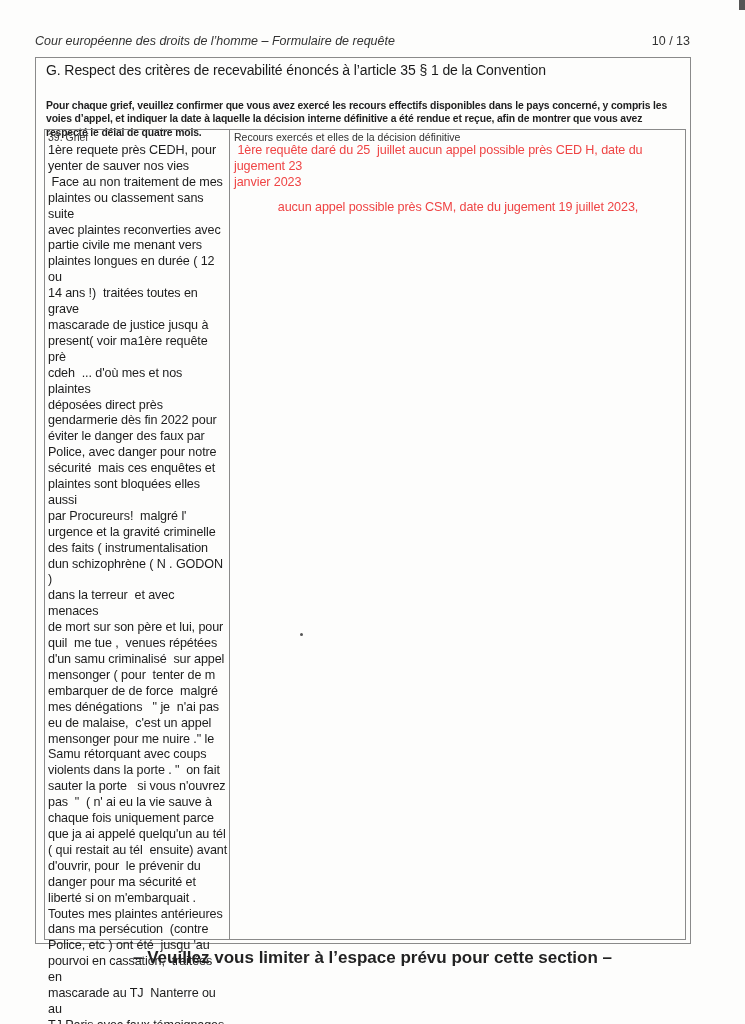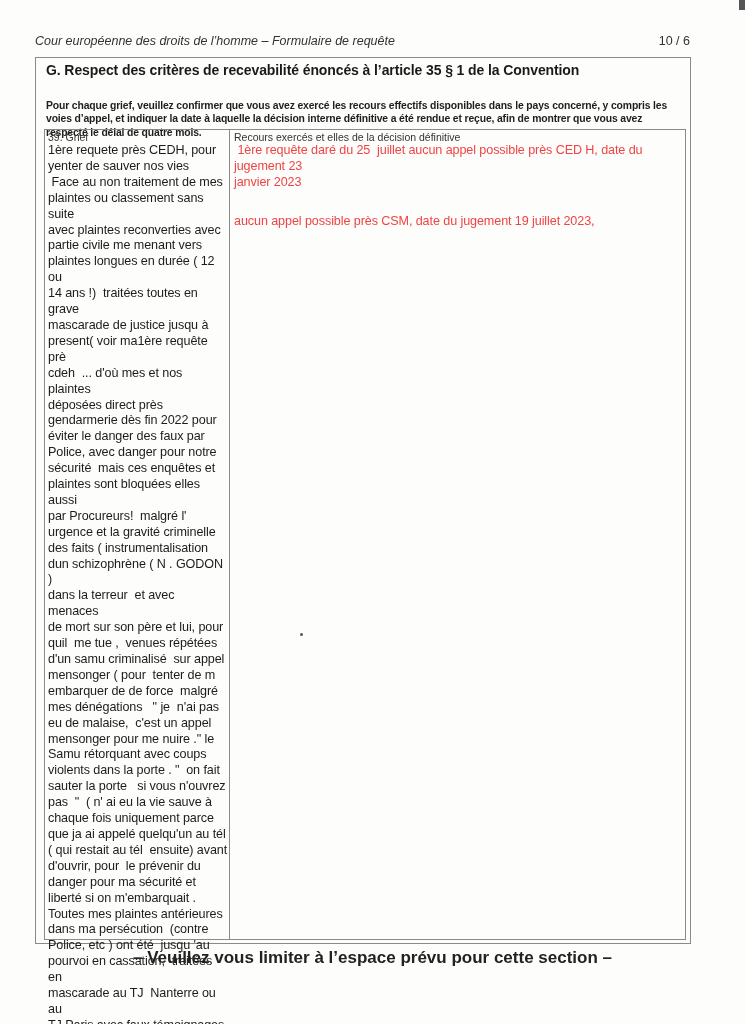--- a/index.html
+++ b/index.html
@@ -7,51 +7,51 @@
     width:745px; height:1024px; background:#fdfdfc; position:relative; overflow:hidden;
     font-family:"Liberation Sans", sans-serif; color:#222;
   }
   .page-header { position:absolute; left:35px; top:34px; width:655px; height:16px; font-size:12.5px; color:#333; }
   .page-header .left { position:absolute; left:0; top:0;font-style:italic; }
   .page-header .right { position:absolute; right:0; top:0; }
   .section-box {
     position:absolute; left:35px; top:57px; width:656px; height:887px;
     border:1px solid #8a8a8a; box-sizing:border-box;
   }
-  .section-title { position:absolute; left:10px; top:4px; font-size:14px; font-weight:bold; color:#1a1a1a; letter-spacing:-0.1px; }
+  .section-title { position:absolute; left:10px; top:4px; font-size:14px; font-weight:normal; color:#1a1a1a; letter-spacing:-0.1px; }
   .section-instructions {
     position:absolute; left:10px; top:41px; width:640px; font-size:10.4px; font-weight:bold;
     line-height:13.3px; color:#1e1e1e; letter-spacing:-0.15px;
   }
   .grief-table {
     position:absolute; left:8px; top:71px; width:642px; height:811px;
     border:1px solid #8a8a8a; box-sizing:border-box;
   }
   .col-divider { position:absolute; left:184px; top:0; width:1px; height:100%; background:#8a8a8a; }
   .col-grief { position:absolute; left:3px; top:1px; width:180px; }
   .col-recours { position:absolute; left:189px; top:1px; width:448px; }
   .col-label { font-size:10.5px; color:#333; line-height:12px; }
   .grief-text { font-size:12.6px; line-height:15.9px; color:#1c1c1c; white-space:pre-wrap; letter-spacing:-0.1px; }
   .recours-text { font-size:12.6px; line-height:15.9px; color:#ef4444; white-space:pre-wrap; letter-spacing:-0.1px; }
-  .recours-entry-2 { margin-top:23px; }
+  .recours-entry-2 { margin-top:9px;text-align:center; }
   .page-footer {
     position:absolute; left:0; width:745px; top:948px; text-align:center;
     font-size:17px; font-weight:bold; color:#222;
   }
   .scan-edge { position:absolute; right:0; top:0; width:6px; height:10px; background:#555; }
   .speck { position:absolute; width:3px; height:3px; background:#555; border-radius:50%; }
 </style>
 </head>
 <body>
 
 <div class="scan-edge"></div>
 
 <div class="page-header">
   <span class="left">Cour européenne des droits de l’homme – Formulaire de requête</span>
-  <span class="right">10 / 6</span>
+  <span class="right">10 / 13</span>
 </div>
 
 <div class="section-box">
   <div class="section-title">G. Respect des critères de recevabilité énoncés à l’article 35 § 1 de la Convention</div>
   <div class="section-instructions">Pour chaque grief, veuillez confirmer que vous avez exercé les recours effectifs disponibles dans le pays concerné, y compris les voies d’appel, et indiquer la date à laquelle la décision interne définitive a été rendue et reçue, afin de montrer que vous avez respecté le délai de quatre mois.</div>
 
   <div class="grief-table">
     <div class="col-divider"></div>
 
     <div class="col-grief">

